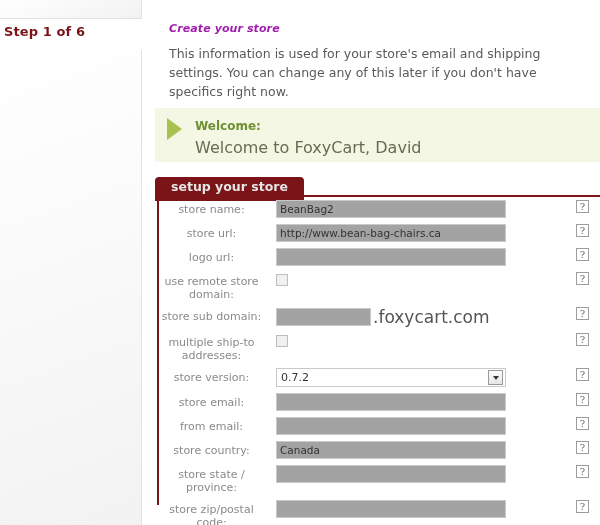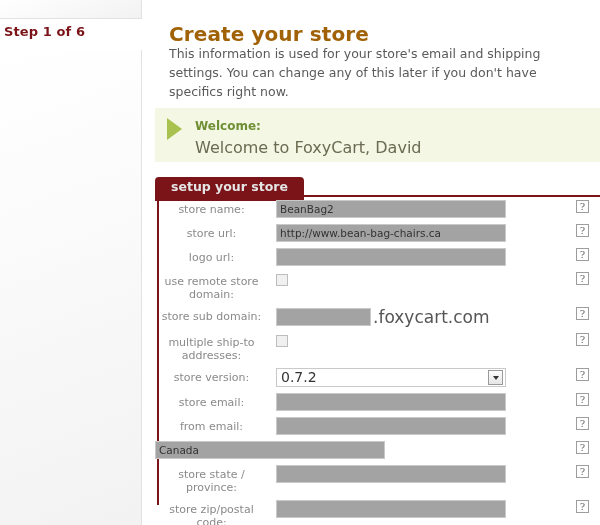--- a/index.html
+++ b/index.html
@@ -59,24 +59,25 @@
     position: absolute;
     left: 155px;
     top: 0;
     width: 445px;
     height: 525px;
   }
   #page-title {
     position: absolute;
     left: 14px;
     top: 22px;
-    font-size: 20px;
+    font-size: 11px;
     font-weight: bold;
-    color: #a16207;
+    color: #a21caf;
     letter-spacing: 0.1px;
+    font-style: italic;
   }
   #page-desc {
     position: absolute;
     left: 14px;
     top: 44px;
     width: 420px;
     font-size: 12.5px;
     line-height: 19px;
     color: #5a5a5a;
   }
@@ -203,21 +204,21 @@
     background: #f0f0f0;
     margin-top: 2px;
   }
   .f-select {
     box-sizing: border-box;
     width: 230px;
     height: 19px;
     border: 1px solid #c9c9c9;
     background: #ffffff;
     position: relative;
-    font-size: 14px;
+    font-size: 11px;
     color: #333;
     line-height: 17px;
     padding-left: 4px;
   }
   .f-select .arrow-box {
     position: absolute;
     right: 2px;
     top: 1px;
     width: 15px;
     height: 15px;
@@ -349,20 +350,21 @@
 
     <div class="form-row">
       <div class="f-label">from email:</div>
       <div class="f-control">
         <input class="f-input w-wide" type="text" value="" style="">
       </div>
       <div class="help-btn">?</div>
     </div>
 
     <div class="form-row">
+      <div class="f-label">store country:</div>
       <div class="f-control">
         <input class="f-input w-wide" type="text" value="Canada" style="">
       </div>
       <div class="help-btn">?</div>
     </div>
 
     <div class="form-row">
       <div class="f-label">store state / province:</div>
       <div class="f-control">
         <input class="f-input w-wide" type="text" value="" style="">

